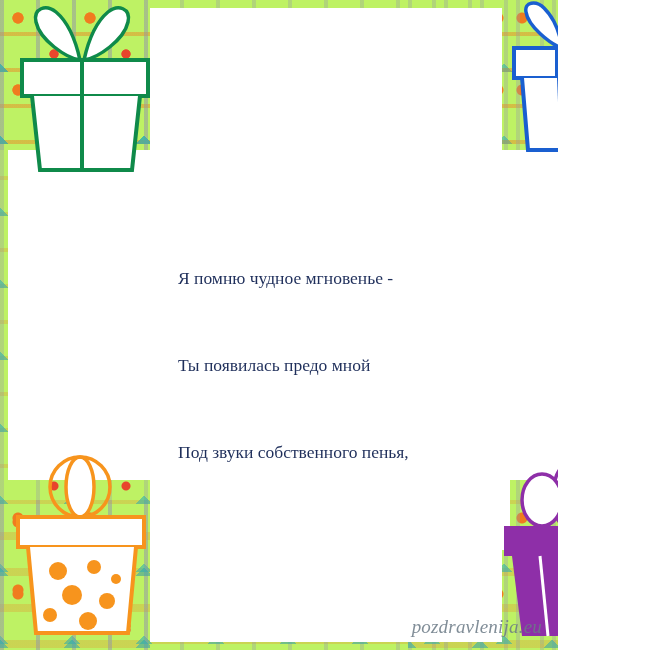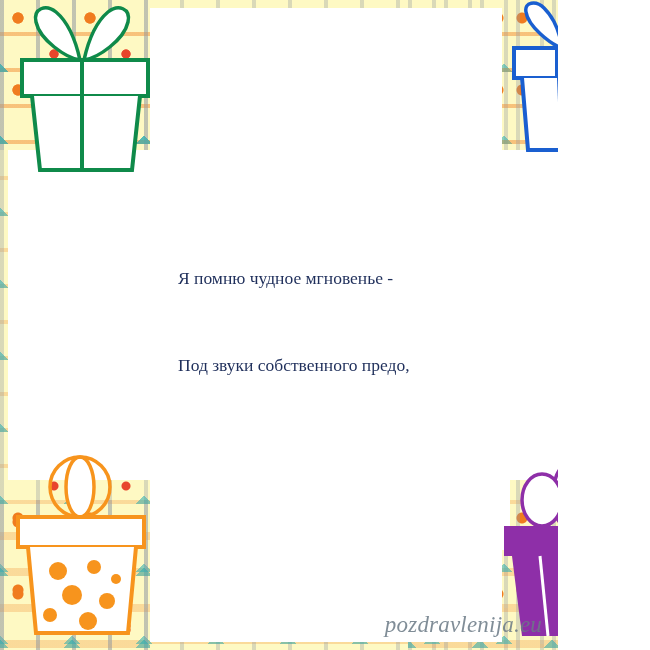--- a/index.html
+++ b/index.html
@@ -5,21 +5,21 @@
   html, body {
     margin: 0;
     padding: 0;
     background: #ffffff;
   }
   #card {
     position: relative;
     width: 558px;
     height: 650px;
     overflow: hidden;
-    background: #fef9c3;
+    background: #bef264;
     font-family: "Liberation Serif", serif;
   }
 
   
   .border-band {
     position: absolute;
     background-repeat: repeat;
     pointer-events: none;
   }
   .band-top {
@@ -110,21 +110,21 @@
   .stanza:last-child { margin-bottom: 0; }
   .line { display: block; }
 
   
   #watermark {
     position: absolute;
     right: 16px;
     bottom: 12px;
     font-family: "Liberation Serif", serif;
     font-style: italic;
-    font-size: 23px;
+    font-size: 19px;
     color: #6b7a86;
     opacity: 0.85;
     letter-spacing: 0.2px;
   }
 </style>
 </head>
 <body>
 
 <div id="card">
 
@@ -183,21 +183,22 @@
     <rect x="22" y="66" width="126" height="30" fill="#8e2fa8"></rect>
     <path d="M30 96 L40 176 L132 176 L142 96 Z" fill="#8e2fa8"></path>
     <line x1="84" y1="96" x2="84" y2="176" stroke="#ffffff" stroke-width="4"></line>
     <line x1="58" y1="96" x2="66" y2="176" stroke="#ffffff" stroke-width="3"></line>
     <line x1="112" y1="96" x2="104" y2="176" stroke="#ffffff" stroke-width="3"></line>
   </svg>
 
   <div id="poem">
     <div class="stanza">
       <span class="line">Я помню чудное мгновенье -</span>
-      <span class="line">Под звуки собственного предо,</span>
+      <span class="line">Ты появилась предо мной</span>
+      <span class="line">Под звуки собственного пенья,</span>
     </div>
     
     
   </div>
 
   <div id="watermark">pozdravlenija.eu</div>
 
 </div>
 
 </body></html>

